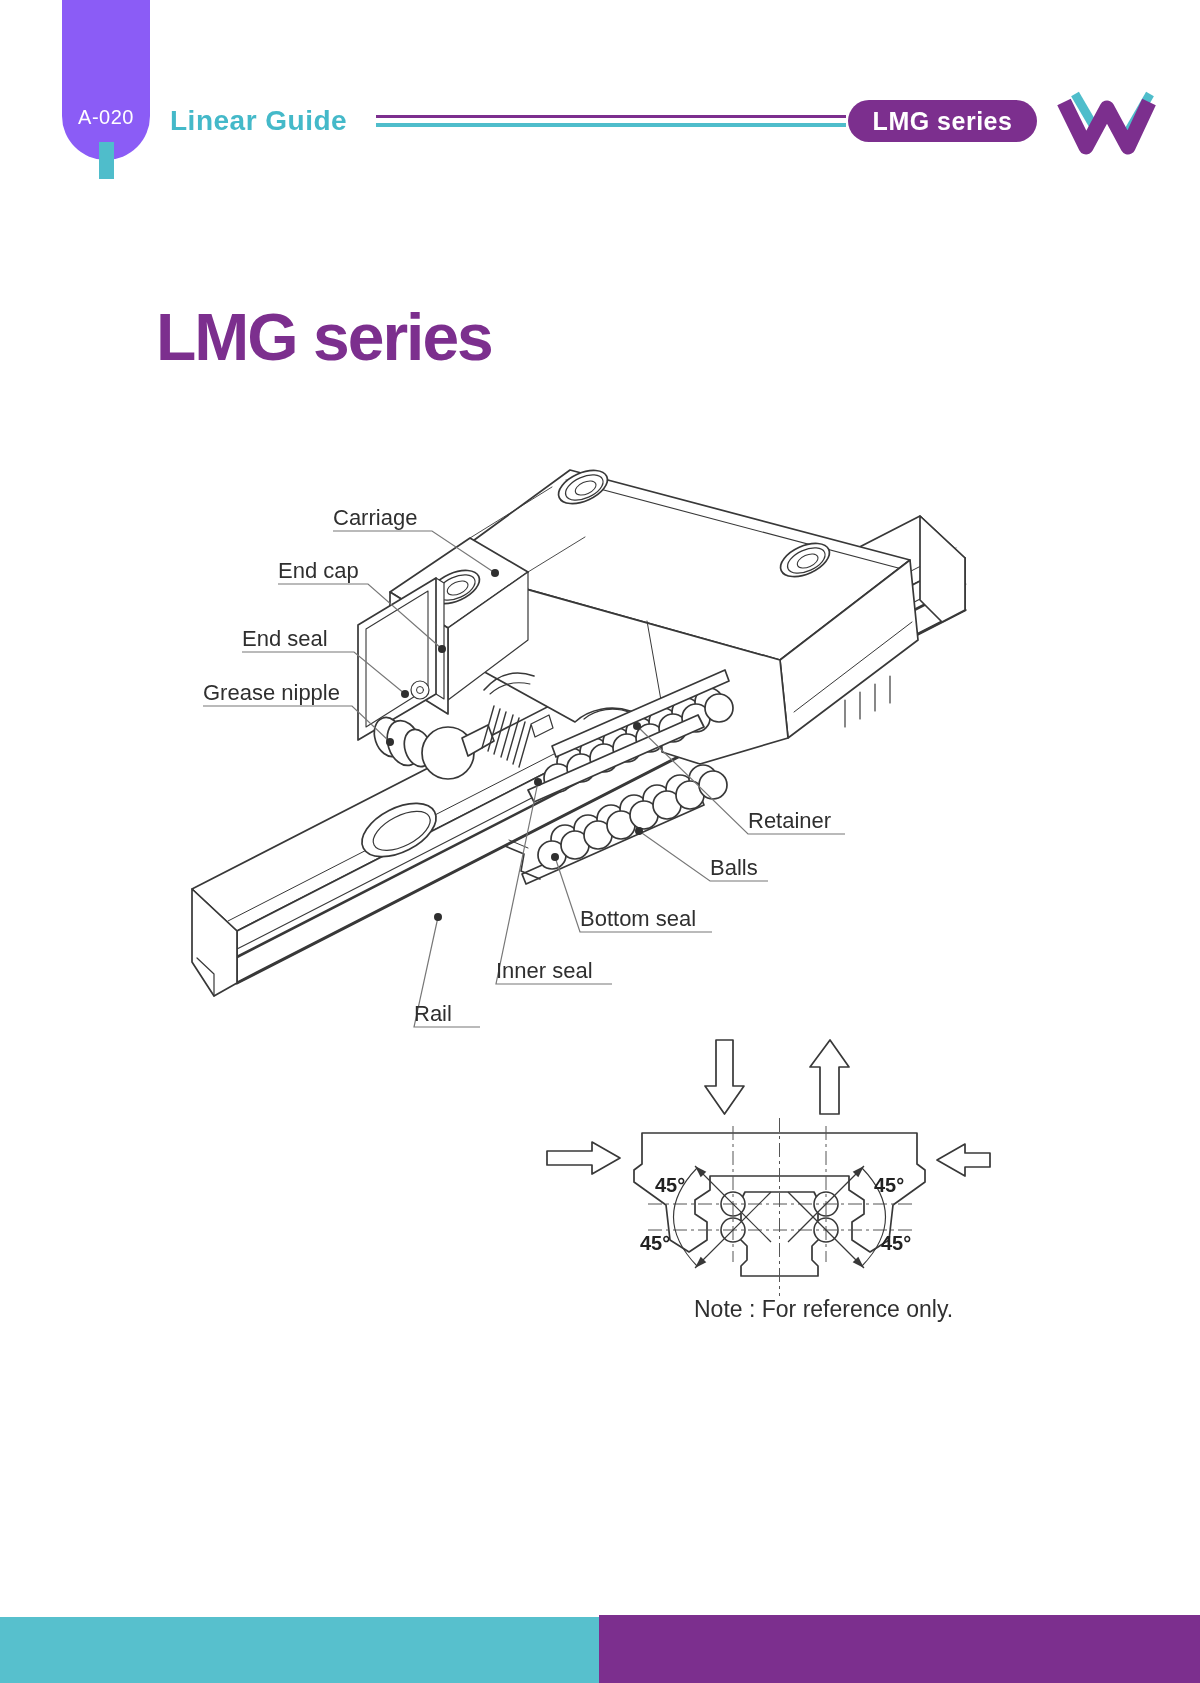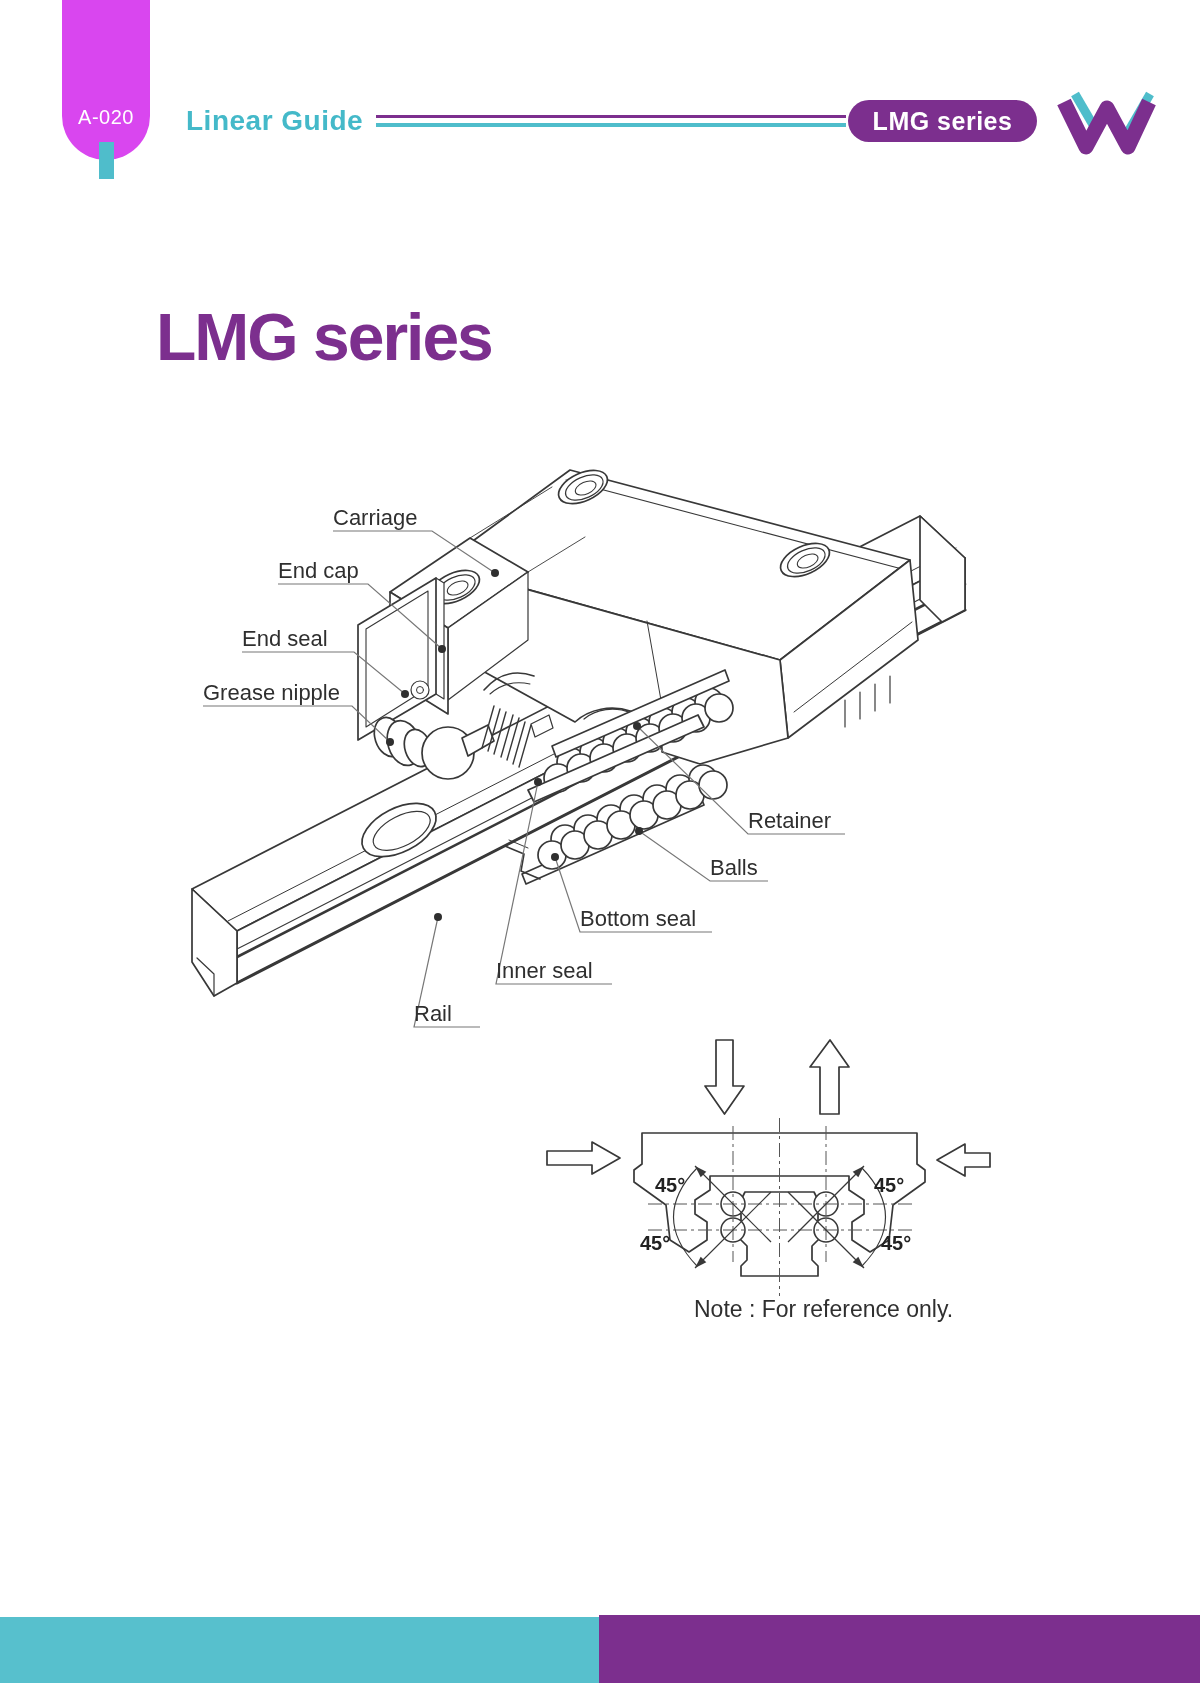--- a/index.html
+++ b/index.html
@@ -4,32 +4,32 @@
 <style>
   html,body{margin:0;padding:0;}
   body{
     width:1200px;height:1683px;position:relative;background:#ffffff;
     font-family:"Liberation Sans", sans-serif;overflow:hidden;
     -webkit-font-smoothing:antialiased;
   }
   
   .tag{
     position:absolute;left:62px;top:0;width:88px;height:160px;
-    background:#d946ef;border-radius:0 0 44px 44px;
+    background:#8b5cf6;border-radius:0 0 44px 44px;
   }
   .tag-code{
     position:absolute;left:0;right:0;top:106px;text-align:center;
     color:#ffffff;font-size:20px;letter-spacing:.5px;
   }
   .tag-bar{
     position:absolute;left:99px;top:142px;width:15px;height:37px;background:#4fbdcb;
   }
   .category{
     position:absolute;left:170px;top:105px;font-size:28px;font-weight:bold;
-    color:#44b9c9;letter-spacing:.5px;margin-left:16px;
+    color:#44b9c9;letter-spacing:.5px;
   }
   .hline-purple{position:absolute;left:376px;top:115px;width:470px;height:3px;background:#7c2f8e;}
   .hline-teal{position:absolute;left:376px;top:123px;width:470px;height:4px;background:#4fbdcb;}
   .badge{
     position:absolute;left:848px;top:100px;width:189px;height:42px;background:#7c2f8e;
     border-radius:21px;display:flex;align-items:center;justify-content:center;
   }
   .badge-text{color:#fff;font-size:25px;font-weight:bold;letter-spacing:.5px;}
   .logo{position:absolute;left:1050px;top:86px;}
   

